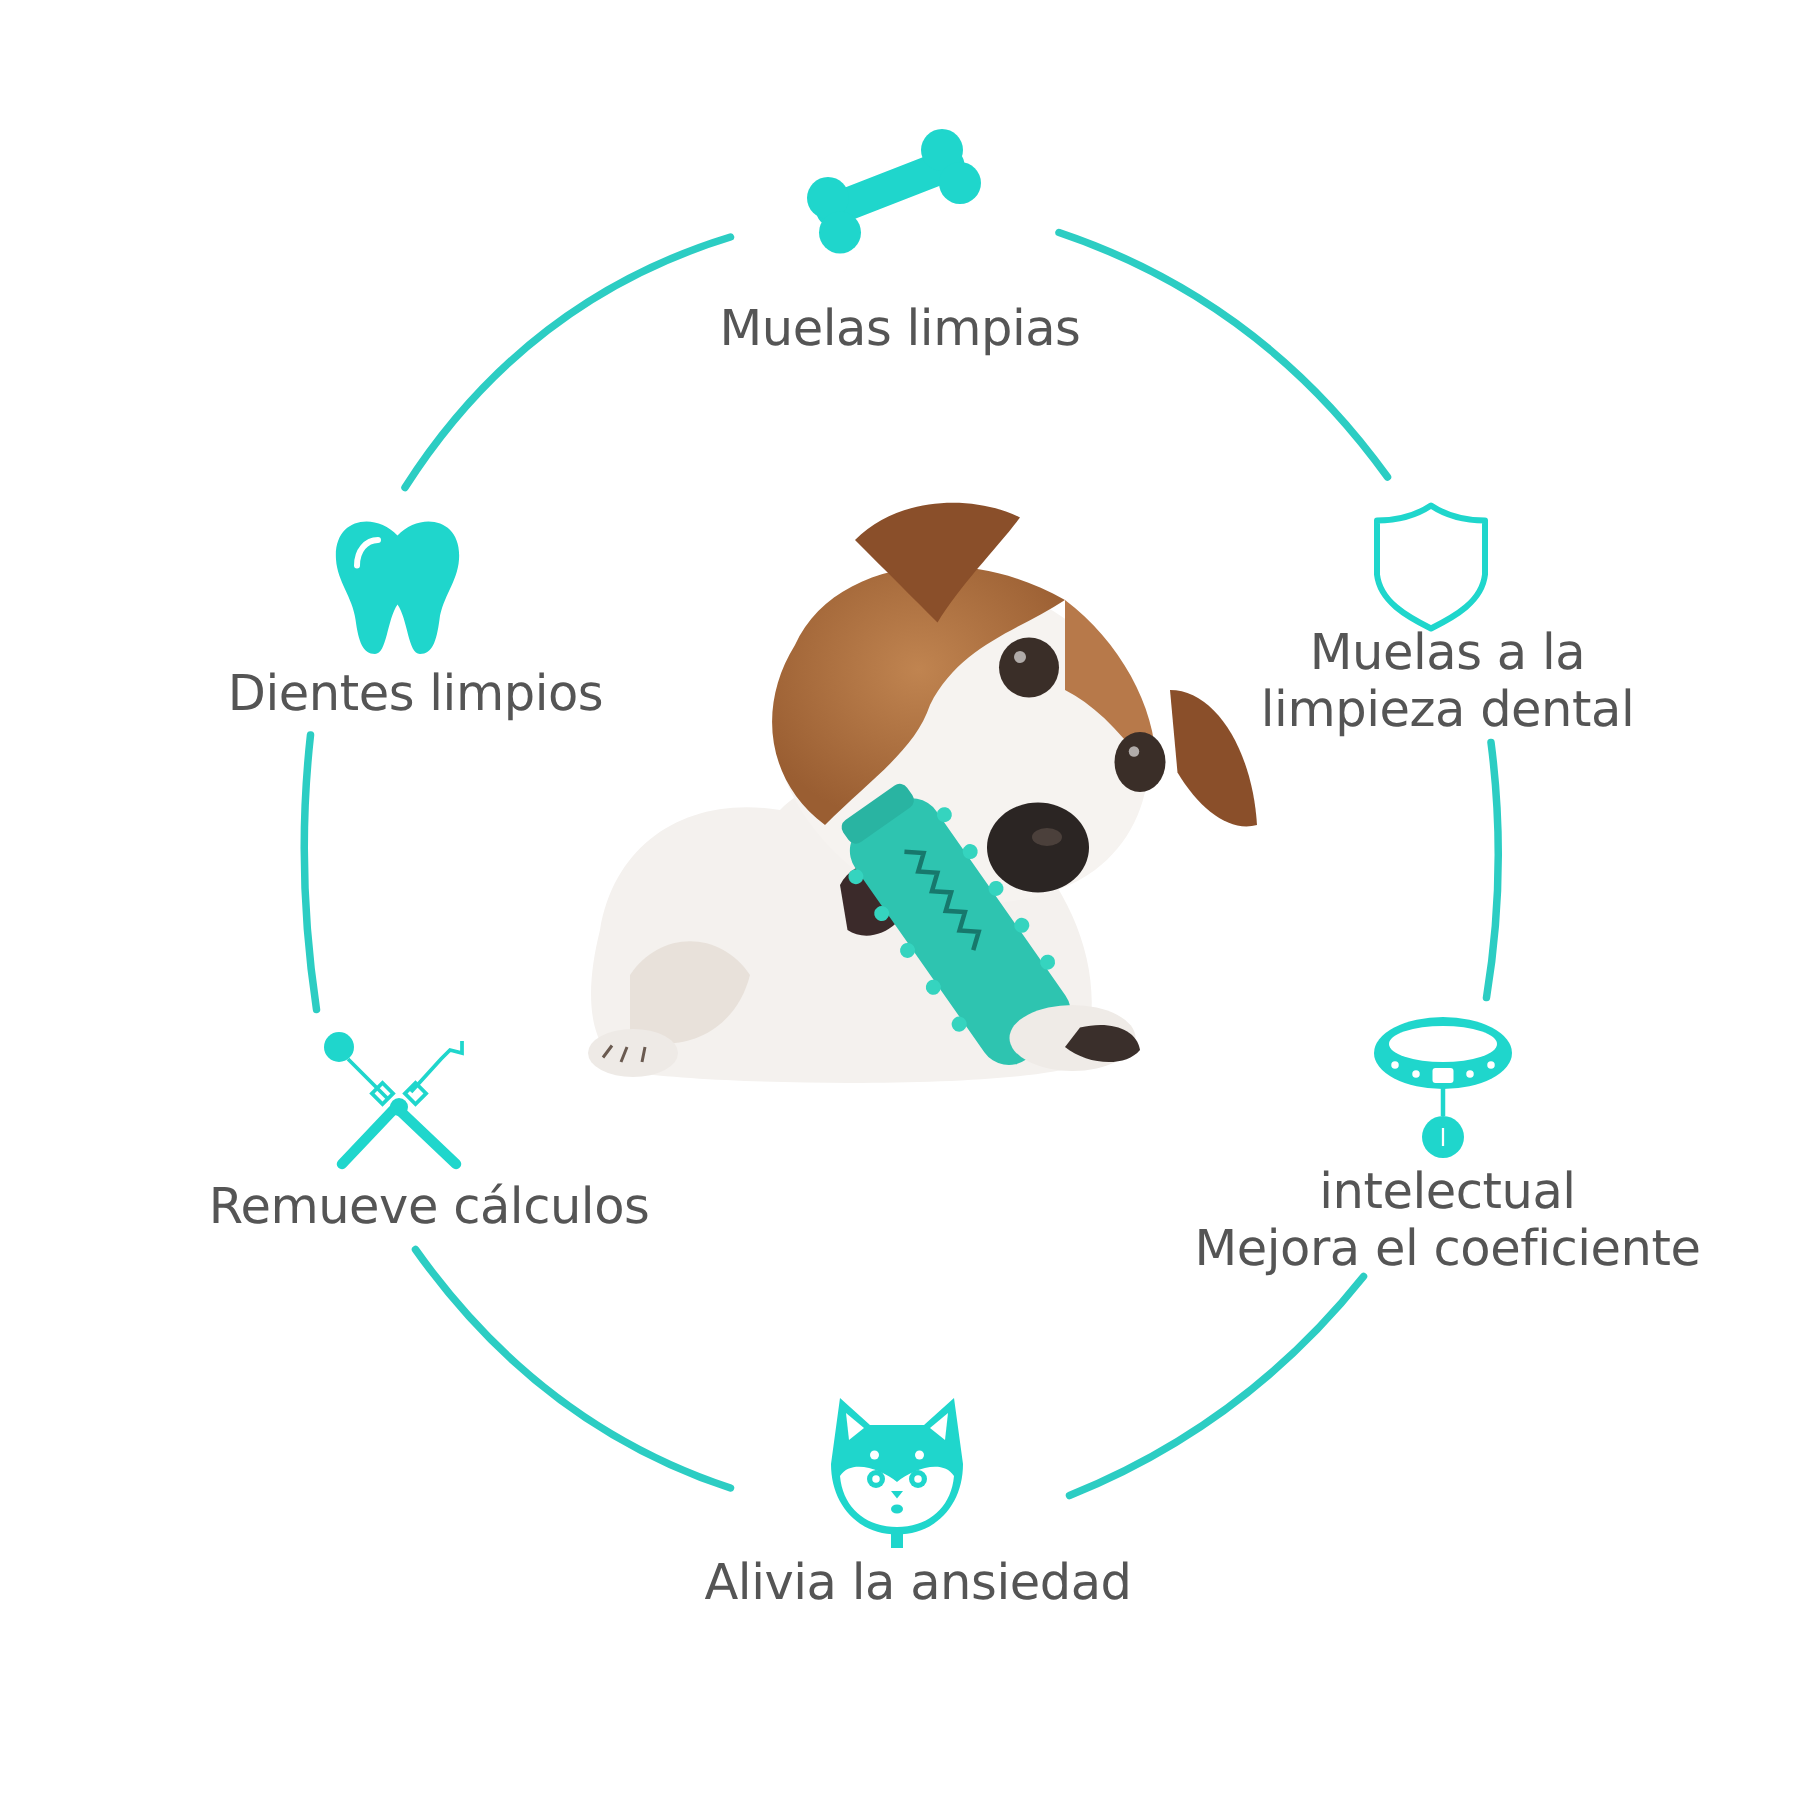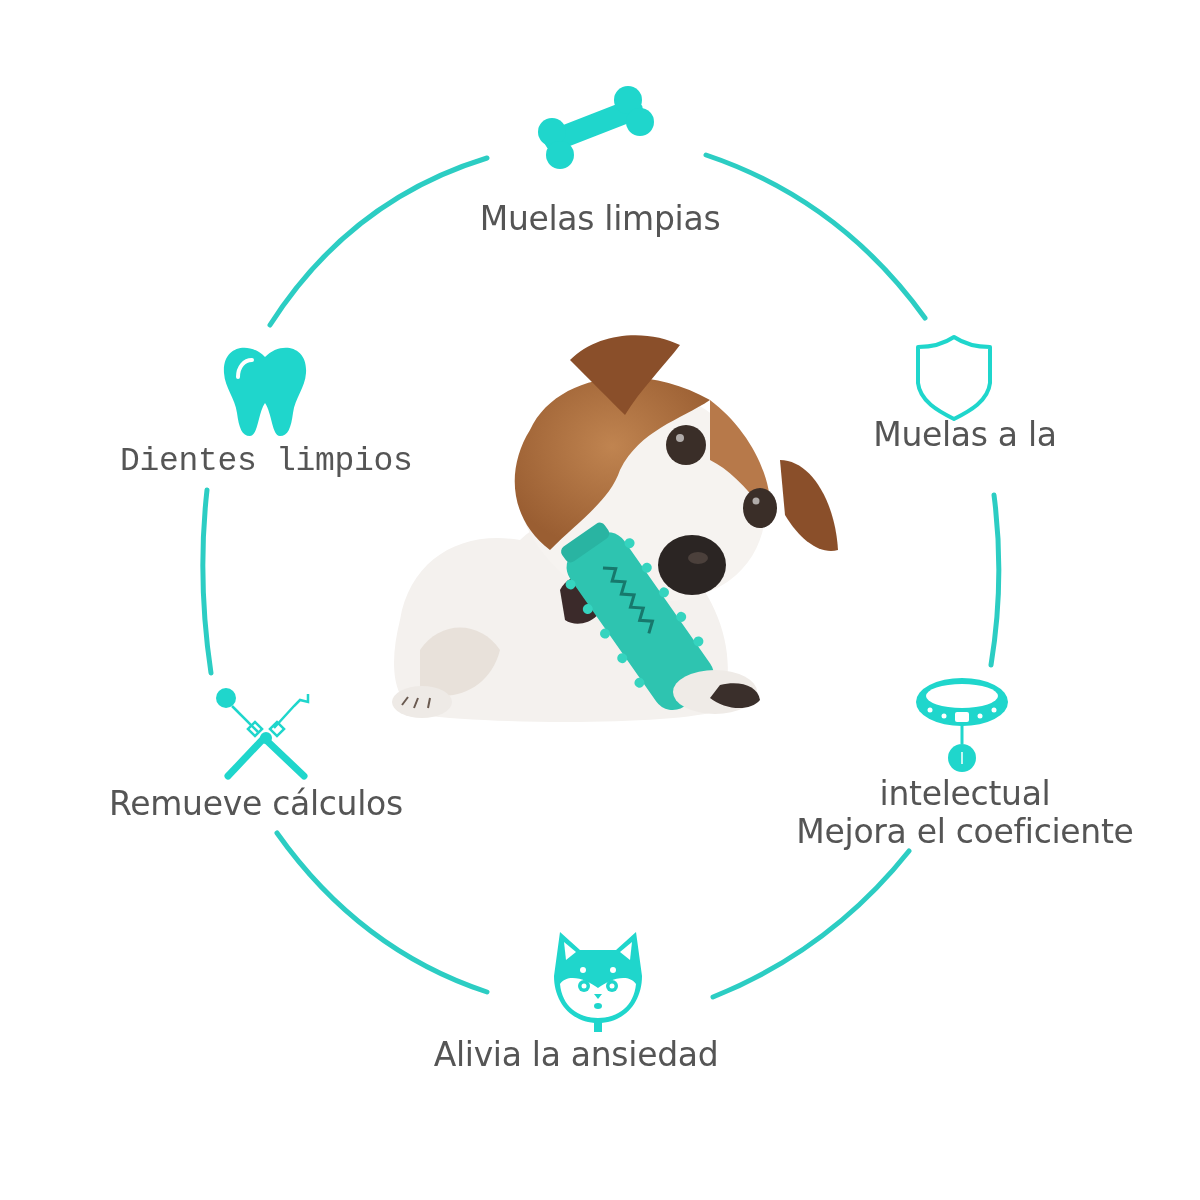--- a/index.html
+++ b/index.html
@@ -35,42 +35,43 @@
     </g>
   </svg>
   <div class="label" style="left:430px;top:200px;width:340px;">
     <span>Muelas limpias</span>
   </div>
 
   <svg class="icon" width="90" height="95" style="left:220px;top:343px;" viewBox="0 0 90 95">
     <path d="M45 14 C 30 -2, 2 2, 4 30 C 5 45, 15 55, 17 70 C 19 85, 22 93, 30 93 C 38 93, 38 70, 45 60 C 52 70, 52 93, 60 93 C 68 93, 71 85, 73 70 C 75 55, 85 45, 86 30 C 88 2, 60 -2, 45 14 Z" fill="#1fd6cc"></path>
     <path d="M18 34 C 18 24, 24 17, 32 17" fill="none" stroke="#ffffff" stroke-width="4" stroke-linecap="round"></path>
   </svg>
-  <div class="label" style="left:120px;top:443px;width:290px;font-family:Liberation Mono, monospace;">
+  <div class="label" style="left:132px;top:443px;width:290px;">
     <span>Dientes limpios</span>
   </div>
 
   <svg class="icon" width="84" height="90" style="left:912px;top:333px;" viewBox="0 0 84 90">
     <path d="M42 4 C 30 12, 18 14, 6 14 L 6 50 C 8 68, 26 78, 42 86 C 58 78, 76 68, 78 50 L 78 14 C 66 14, 54 12, 42 4 Z" fill="none" stroke="#1fd6cc" stroke-width="4" stroke-linejoin="round"></path>
   </svg>
   <div class="label" style="left:820px;top:416px;width:290px;">
     <span>Muelas a la</span>
+    <span>limpieza dental</span>
   </div>
 
   <svg class="icon" width="110" height="100" style="left:210px;top:680px;" viewBox="0 0 110 100">
     <circle cx="16" cy="18" r="10" fill="#1fd6cc"></circle>
     <line x1="22" y1="26" x2="48" y2="52" stroke="#1fd6cc" stroke-width="2.5"></line>
     <polyline points="98,14 98,22 90,20 84,26 64,48" fill="none" stroke="#1fd6cc" stroke-width="2.5"></polyline>
     <rect x="40" y="44" width="10" height="10" fill="none" stroke="#1fd6cc" stroke-width="2.5" transform="rotate(45 45 49)"></rect>
     <rect x="62" y="44" width="10" height="10" fill="none" stroke="#1fd6cc" stroke-width="2.5" transform="rotate(45 67 49)"></rect>
     <line x1="54" y1="58" x2="18" y2="96" stroke="#1fd6cc" stroke-width="7" stroke-linecap="round"></line>
     <line x1="54" y1="58" x2="94" y2="96" stroke="#1fd6cc" stroke-width="7" stroke-linecap="round"></line>
     <circle cx="56" cy="58" r="6" fill="#1fd6cc"></circle>
   </svg>
-  <div class="label" style="left:96px;top:785px;width:320px;">
+  <div class="label" style="left:126px;top:785px;width:320px;">
     <span>Remueve cálculos</span>
   </div>
 
   <svg class="icon" width="110" height="110" style="left:912px;top:672px;" viewBox="0 0 110 110">
     <ellipse cx="50" cy="30" rx="46" ry="24" fill="#1fd6cc"></ellipse>
     <ellipse cx="50" cy="24" rx="36" ry="12" fill="#ffffff"></ellipse>
     <circle cx="18" cy="38" r="2.5" fill="#ffffff"></circle>
     <circle cx="32" cy="44" r="2.5" fill="#ffffff"></circle>
     <circle cx="68" cy="44" r="2.5" fill="#ffffff"></circle>
     <circle cx="82" cy="38" r="2.5" fill="#ffffff"></circle>
@@ -92,21 +93,21 @@
     <circle cx="34" cy="58" r="6" fill="#1fd6cc"></circle>
     <circle cx="62" cy="58" r="6" fill="#1fd6cc"></circle>
     <circle cx="34" cy="58" r="2.5" fill="#ffffff"></circle>
     <circle cx="62" cy="58" r="2.5" fill="#ffffff"></circle>
     <circle cx="33" cy="42" r="3" fill="#ffffff"></circle>
     <circle cx="63" cy="42" r="3" fill="#ffffff"></circle>
     <path d="M44 66 L 52 66 L 48 71 Z" fill="#1fd6cc"></path>
     <ellipse cx="48" cy="78" rx="4" ry="3" fill="#1fd6cc"></ellipse>
     <rect x="44" y="94" width="8" height="10" fill="#1fd6cc"></rect>
   </svg>
-  <div class="label" style="left:416px;top:1036px;width:320px;">
+  <div class="label" style="left:452px;top:1036px;width:320px;">
     <span>Alivia la ansiedad</span>
   </div>
 
   <svg class="icon" width="470" height="420" style="left:380px;top:320px;" viewBox="0 0 470 420">
     <defs>
       <radialGradient id="fur" cx="0.5" cy="0.4" r="0.6">
         <stop offset="0" stop-color="#c08450"></stop>
         <stop offset="1" stop-color="#9a5e32"></stop>
       </radialGradient>
     </defs>

